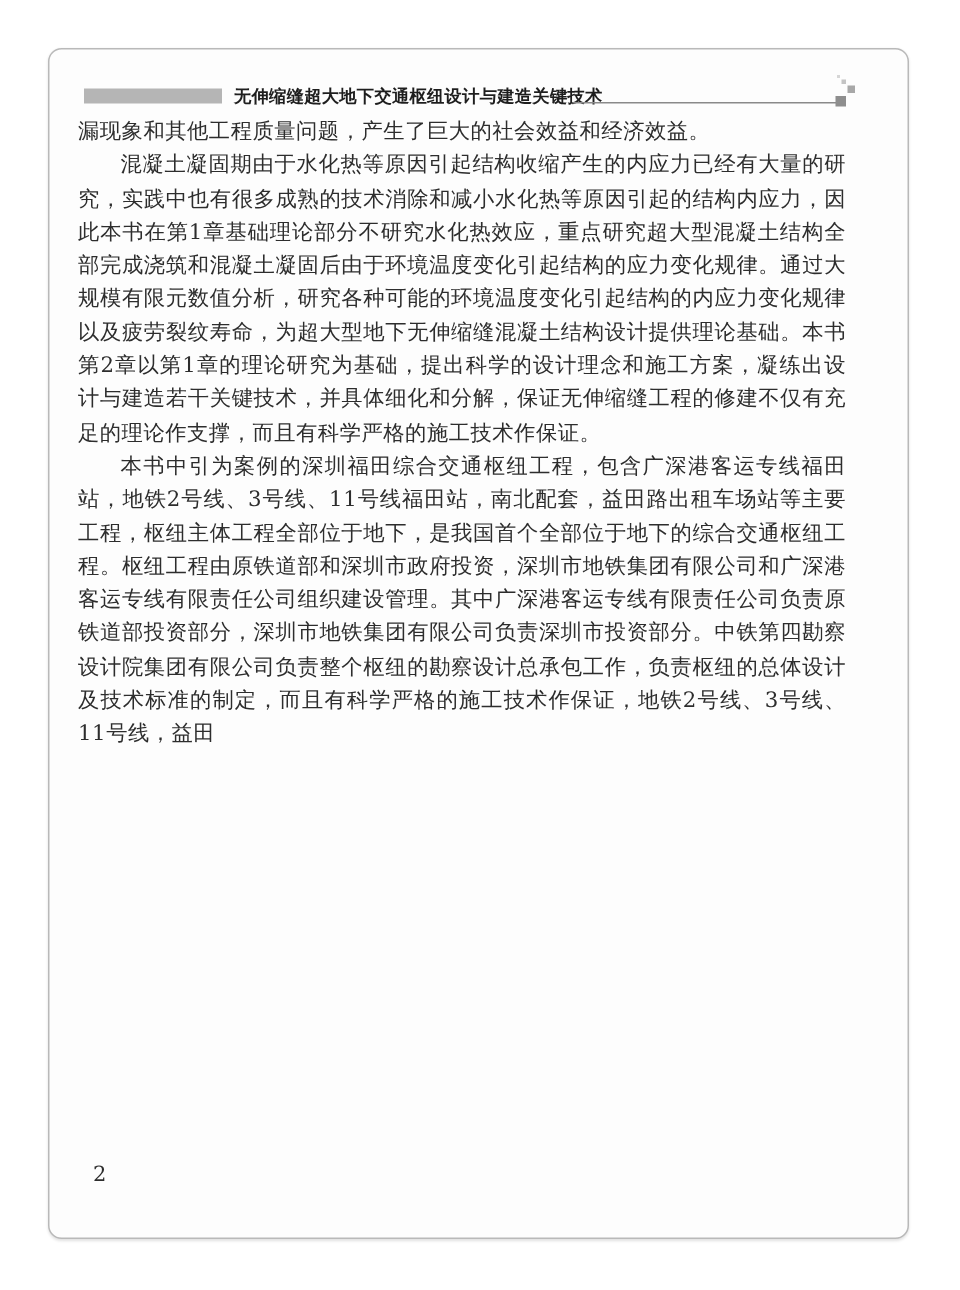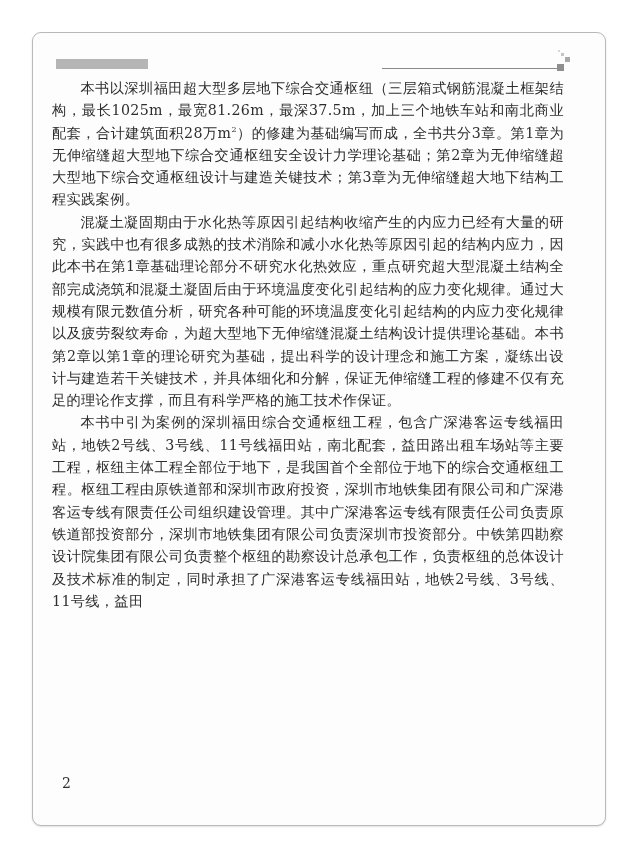--- a/index.html
+++ b/index.html
@@ -79,26 +79,27 @@
     color: #2d2d2d;
   }
 </style>
 </head>
 <body>
 
 <div class="page-frame"></div>
 
 <div class="header">
   <div class="header-bar"></div>
+  <div class="header-title">无伸缩缝超大地下交通枢纽设计与建造关键技术</div>
   <div class="header-rule"></div>
   <div class="header-deco sq4"></div>
   <div class="header-deco sq3"></div>
   <div class="header-deco sq2"></div>
   <div class="header-deco sq1"></div>
 </div>
 
 <div class="body-text">
-  <p class="para"><span>本书以深圳福田超大型多层地下综合交通枢纽（三层箱式钢筋混凝土框架结构，最长1025m，最宽81.26m，最深37.5m，加上三个地铁车站和南北商业配套，合计建筑面积28万m</span><sup>2</sup><span>）的修建为基础编写而成，全书共分3章。第1章为无伸缩缝超大型地下综合交通枢纽安全设计力学理论基础；第2章为无伸缩缝超大型地下综合交通枢纽设计与建造关键技术；第3章为无伸缩缝超大地下结构工程实践案例。</span></p>
+  <p class="para no-indent">漏现象和其他工程质量问题，产生了巨大的社会效益和经济效益。</p>
   <p class="para">混凝土凝固期由于水化热等原因引起结构收缩产生的内应力已经有大量的研究，实践中也有很多成熟的技术消除和减小水化热等原因引起的结构内应力，因此本书在第1章基础理论部分不研究水化热效应，重点研究超大型混凝土结构全部完成浇筑和混凝土凝固后由于环境温度变化引起结构的应力变化规律。通过大规模有限元数值分析，研究各种可能的环境温度变化引起结构的内应力变化规律以及疲劳裂纹寿命，为超大型地下无伸缩缝混凝土结构设计提供理论基础。本书第2章以第1章的理论研究为基础，提出科学的设计理念和施工方案，凝练出设计与建造若干关键技术，并具体细化和分解，保证无伸缩缝工程的修建不仅有充足的理论作支撑，而且有科学严格的施工技术作保证。</p>
-  <p class="para">本书中引为案例的深圳福田综合交通枢纽工程，包含广深港客运专线福田站，地铁2号线、3号线、11号线福田站，南北配套，益田路出租车场站等主要工程，枢纽主体工程全部位于地下，是我国首个全部位于地下的综合交通枢纽工程。枢纽工程由原铁道部和深圳市政府投资，深圳市地铁集团有限公司和广深港客运专线有限责任公司组织建设管理。其中广深港客运专线有限责任公司负责原铁道部投资部分，深圳市地铁集团有限公司负责深圳市投资部分。中铁第四勘察设计院集团有限公司负责整个枢纽的勘察设计总承包工作，负责枢纽的总体设计及技术标准的制定，同时承担了广深港客运专线福田站，地铁2号线、3号线、11号线，益田</p>
+  <p class="para">本书中引为案例的深圳福田综合交通枢纽工程，包含广深港客运专线福田站，地铁2号线、3号线、11号线福田站，南北配套，益田路出租车场站等主要工程，枢纽主体工程全部位于地下，是我国首个全部位于地下的综合交通枢纽工程。枢纽工程由原铁道部和深圳市政府投资，深圳市地铁集团有限公司和广深港客运专线有限责任公司组织建设管理。其中广深港客运专线有限责任公司负责原铁道部投资部分，深圳市地铁集团有限公司负责深圳市投资部分。中铁第四勘察设计院集团有限公司负责整个枢纽的勘察设计总承包工作，负责枢纽的总体设计及技术标准的制定，而且有科学严格的施工技术作保证，地铁2号线、3号线、11号线，益田</p>
 </div>
 
 <div class="page-number">2</div>
 
 </body></html>

